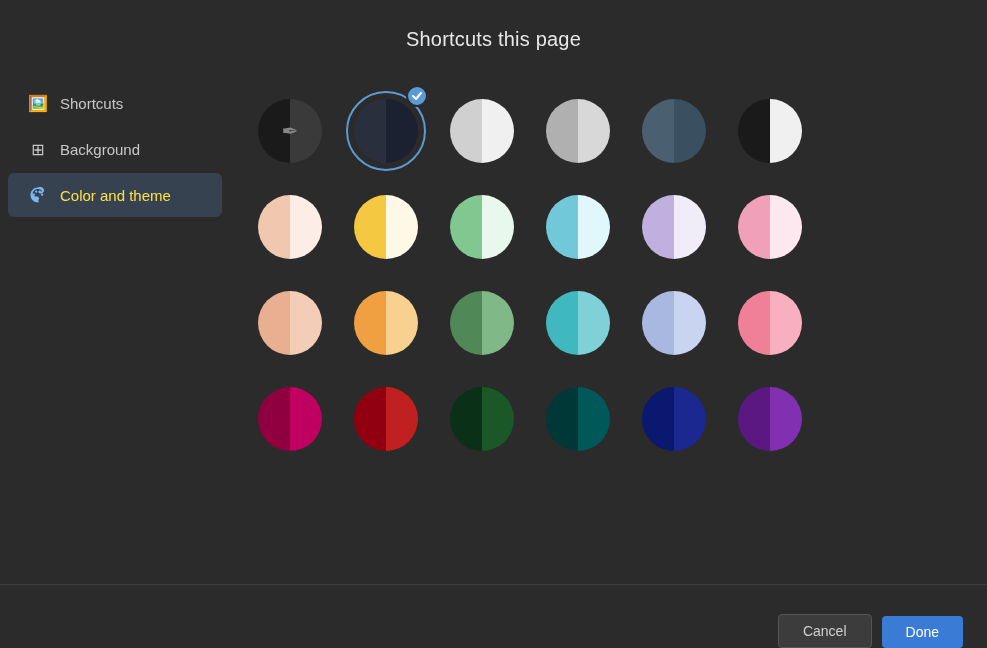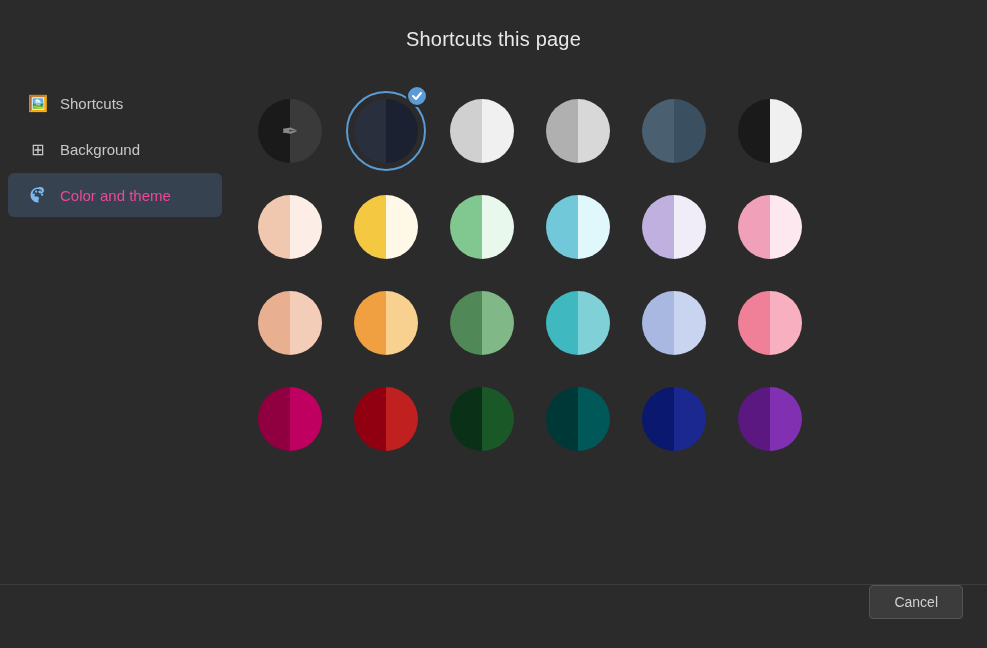--- a/index.html
+++ b/index.html
@@ -44,21 +44,21 @@
       padding: 12px 20px;
       cursor: pointer;
       border-radius: 6px;
       font-size: 15px;
       color: #c8c8c8;
       margin: 0 8px;
     }
 
     .sidebar-item.active {
       background: rgba(100, 160, 230, 0.2);
-      color: #ec4899;
+      color: #fde047;
     }
 
     .sidebar-icon {
       width: 20px;
       height: 20px;
       display: flex;
       align-items: center;
       justify-content: center;
       font-size: 16px;
     }
@@ -131,21 +131,21 @@
 
     .checkmark svg {
       width: 12px;
       height: 12px;
     }
 
     .footer {
       height: 64px;
       border-top: 1px solid #3d3d3d;
       display: flex;
-      align-items: flex-start;
+      align-items: flex-end;
       justify-content: flex-end;
       padding: 0 24px;
       gap: 10px;
       background: #2b2b2b;
     }
 
     .btn {
       padding: 8px 24px;
       border-radius: 4px;
       font-size: 14px;
@@ -363,13 +363,14 @@
             <div class="half-left" style="background: rgb(90, 24, 128);"></div>
             <div class="half-right" style="background: rgb(128, 48, 176);"></div>
           </div>
         </div>
       </div>
   </div>
 </div>
 
 <div class="footer">
   <button class="btn btn-cancel">Cancel</button>
+  <button class="btn btn-done">Done</button>
 </div>
 
 </body></html>

